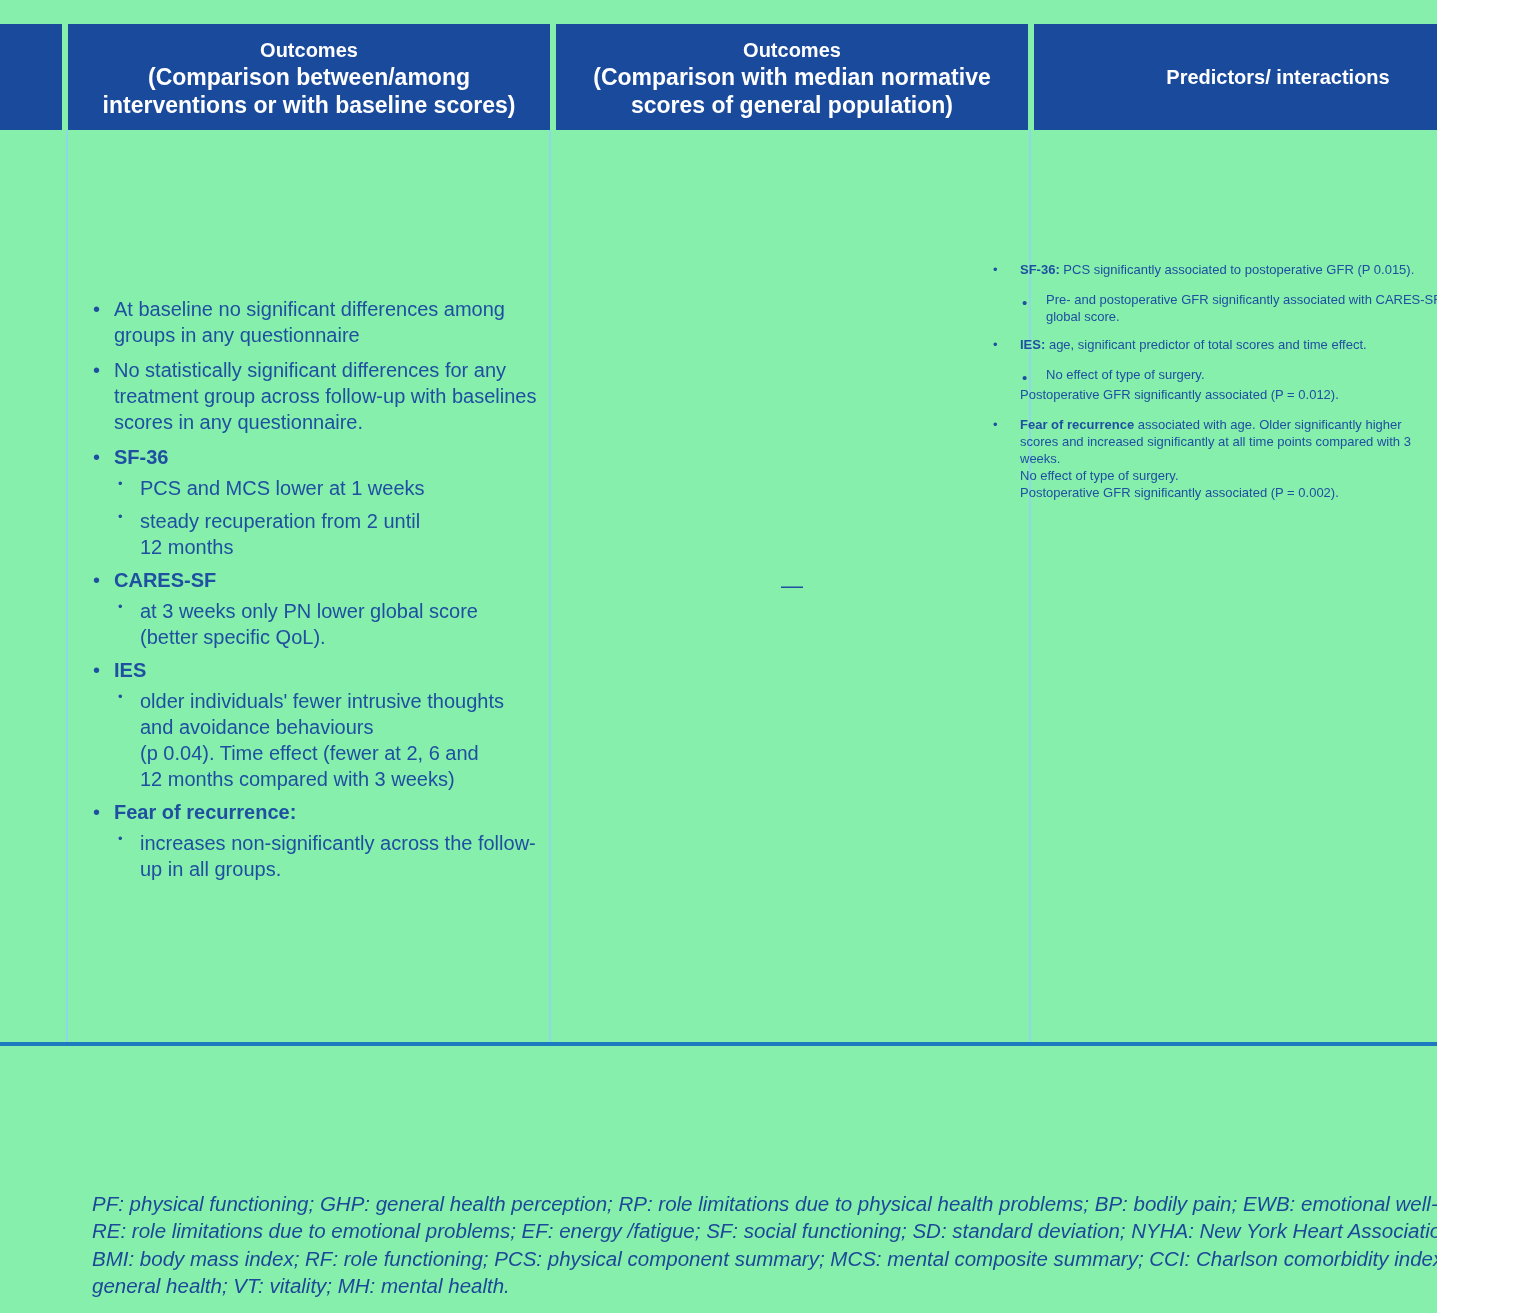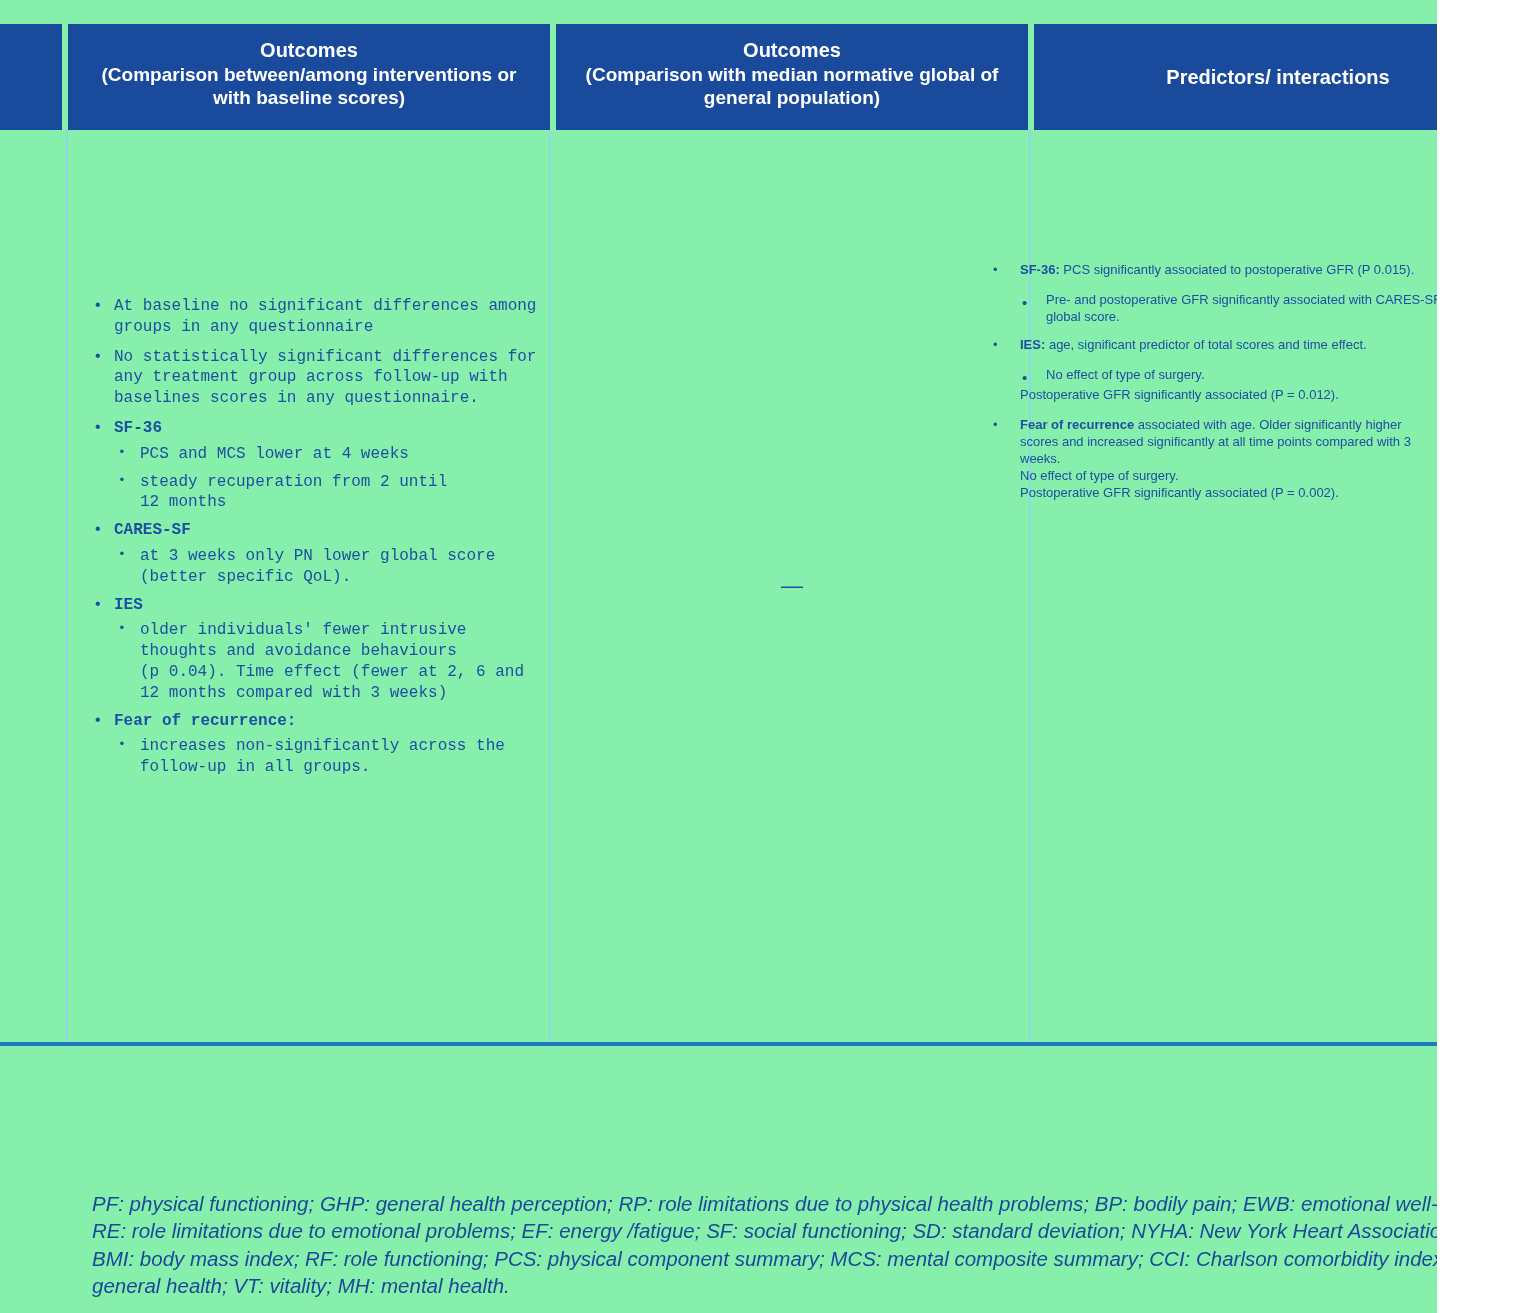--- a/index.html
+++ b/index.html
@@ -9,34 +9,34 @@
   }
 
   
   .hdr {
     position:absolute; top:24px; height:106px; background:#1a4a9c; color:#ffffff;
     box-sizing:border-box; display:flex; flex-direction:column; align-items:center;
     justify-content:flex-start; padding-top:14px; text-align:center;
   }
   .hdr.center { justify-content:center; padding-top:0; }
   .hdr-title { font-size:20px; font-weight:bold; line-height:1.25; }
-  .hdr-sub   { font-size:19px; font-weight:bold; line-height:1.22; max-width:452px; }
+  .hdr-sub   { font-size:23px; font-weight:bold; line-height:1.22; max-width:452px; }
   .stub { left:0; width:62px; }
   .h1 { left:68px;  width:482px; }
   .h2 { left:556px; width:472px; }
   .h3 { left:1034px; width:488px; }
 
   
   .vline { position:absolute; top:130px; height:912px; width:2px; background:#8fd6e8; }
   .vl1 { left:66px; } .vl2 { left:549px; } .vl3 { left:1029px; }
   .rule { position:absolute; left:0; top:1042px; width:1522px; height:4px; background:#1d79c0; }
 
   
   .cell { position:absolute; color:#1e4fa1; }
-  .c1 { left:88px;  top:296px; width:452px; font-size:16px;  line-height:1.3;font-family:Liberation Mono, monospace; }
+  .c1 { left:88px;  top:296px; width:452px; font-size:20px;  line-height:1.3; }
   .c2 { left:556px; top:130px; width:472px; height:912px; display:flex;
         align-items:center; justify-content:center; font-size:22px; }
   .c3 { left:990px; top:262px; width:452px; font-size:13px; line-height:1.3; }
 
   ul.items { list-style:none; margin:0; padding:0; }
   ul.items li { position:relative; }
   .t  { white-space:pre-line; }
   .lb { font-weight:bold; }
 
   .c1 .b1 { padding-left:26px; margin-bottom:9px; }
@@ -63,37 +63,37 @@
 
   <div class="hdr stub"></div>
 
   <div class="hdr h1">
     <div class="hdr-title">Outcomes</div>
     <div class="hdr-sub">(Comparison between/among interventions or with baseline scores)</div>
   </div>
 
   <div class="hdr h2">
     <div class="hdr-title">Outcomes</div>
-    <div class="hdr-sub">(Comparison with median normative global of general population)</div>
+    <div class="hdr-sub">(Comparison with median normative scores of general population)</div>
   </div>
 
   <div class="hdr h3 center">
     <div class="hdr-title">Predictors/ interactions</div>
   </div>
 
   <div class="vline vl1"></div>
   <div class="vline vl2"></div>
   <div class="vline vl3"></div>
 
   <div class="cell c1">
     <ul class="items">
       <li class="b1"><span class="t">At baseline no significant differences among groups in any questionnaire</span></li>
       <li class="b1"><span class="t">No statistically significant differences for any treatment group across follow-up with baselines scores in any questionnaire.</span></li>
       <li class="b1 hd"><span class="lb">SF-36</span></li>
-      <li class="b2"><span class="t">PCS and MCS lower at 4 weeks</span></li>
+      <li class="b2"><span class="t">PCS and MCS lower at 1 weeks</span></li>
       <li class="b2"><span class="t">steady recuperation from 2 until
 12 months</span></li>
       <li class="b1 hd"><span class="lb">CARES-SF</span></li>
       <li class="b2"><span class="t">at 3 weeks only PN lower global score (better specific QoL).</span></li>
       <li class="b1 hd"><span class="lb">IES</span></li>
       <li class="b2"><span class="t">older individuals' fewer intrusive thoughts and avoidance behaviours
 (p 0.04). Time effect (fewer at 2, 6 and
 12 months compared with 3 weeks)</span></li>
       <li class="b1 hd"><span class="lb">Fear of recurrence:</span></li>
       <li class="b2"><span class="t">increases non-significantly across the follow-up in all groups.</span></li>

